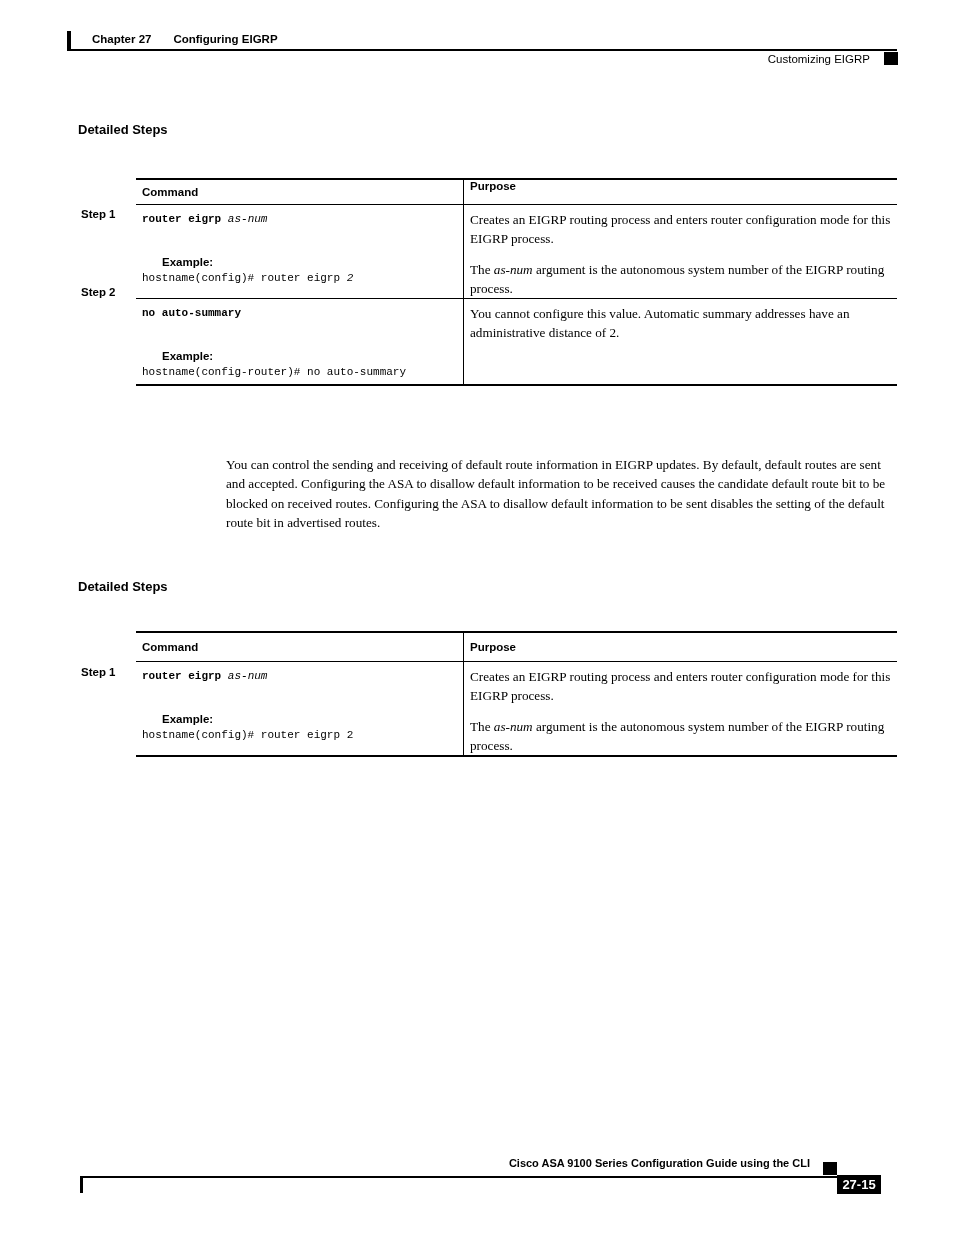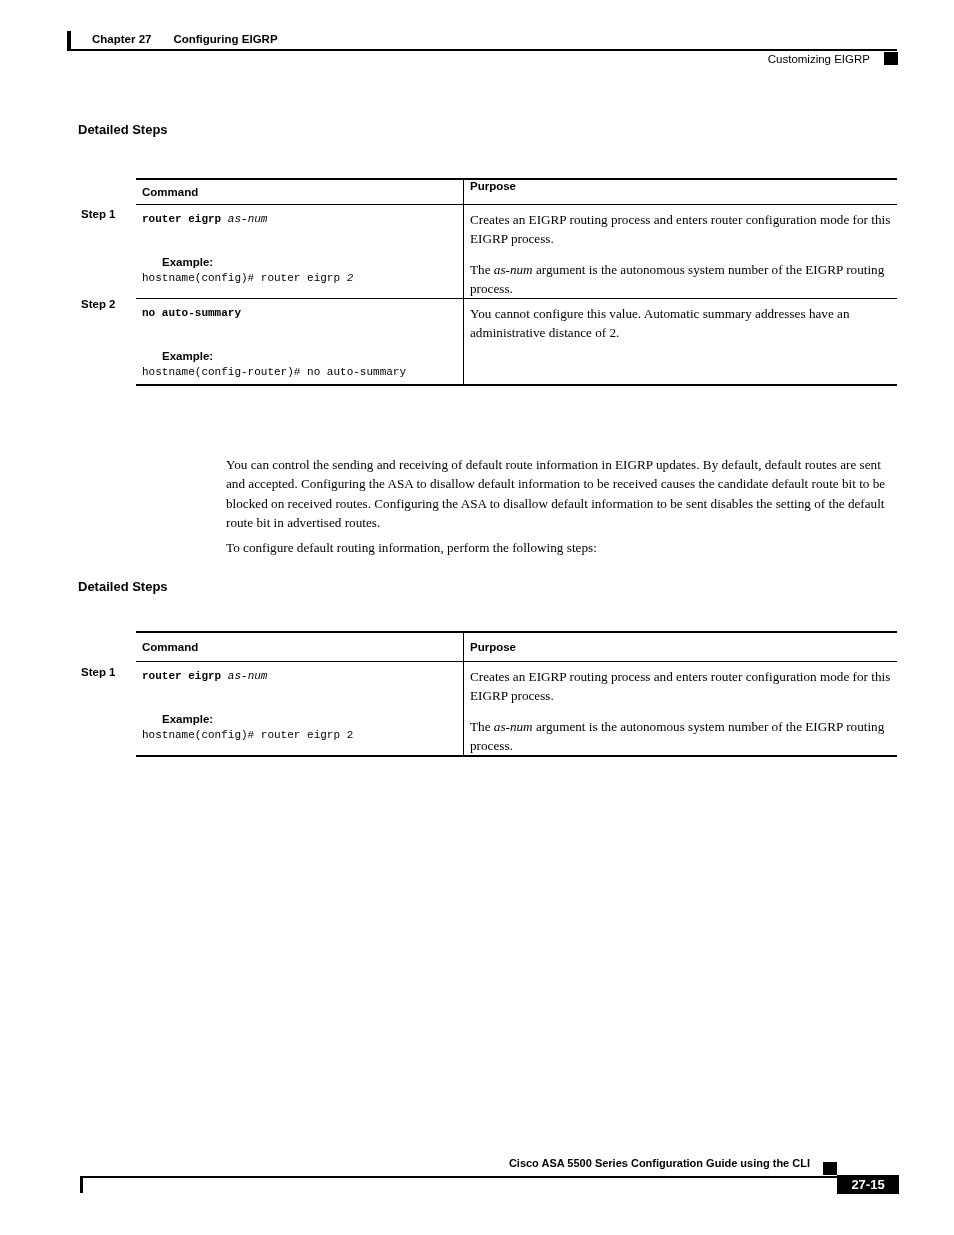--- a/index.html
+++ b/index.html
@@ -67,42 +67,42 @@
   .pur-p.first  { margin-top:5px; }
   .pur-p.second { margin-top:11px; }
   .pur-p i { font-style:italic; }
 
   
   .ftr-title  { position:absolute; right:144px; top:1157px; font-weight:bold; font-size:11px; white-space:nowrap; }
   .ftr-square { position:absolute; right:117px; top:1162px; width:14px; height:13px; background:#000; }
   .ftr-rule   { position:absolute; left:80px; top:1176px; width:757px; height:2px; background:#000; }
   .ftr-bar    { position:absolute; left:80px; top:1176px; width:3px; height:17px; background:#000; }
   .ftr-pagebox{
-    position:absolute; left:837px; top:1175px; width:62px; height:19px;
+    position:absolute; left:837px; top:1175px; width:44px; height:19px;
     background:#000; color:#fff; font-family:"Liberation Sans", sans-serif;
     font-weight:bold; font-size:13px; text-align:center; line-height:19px;
   }
 </style>
 </head>
 <body>
 
 <div class="page">
 
   <div class="hdr-bar"></div>
   <div class="hdr-left sans">
     <span>Chapter 27</span><span class="sep"></span><span>Configuring EIGRP</span>
   </div>
   <div class="hdr-rule"></div>
   <div class="hdr-right sans">Customizing EIGRP</div>
   <div class="hdr-square"></div>
 
   <div class="h-detailed first sans">Detailed Steps</div>
 
   <div class="step-label sans" style="top:208px">Step 1</div>
-  <div class="step-label sans" style="top:298px">Step 2</div>
+  <div class="step-label sans" style="top:286px">Step 2</div>
 
   <div class="cfg-table t1">
     <div class="th">Command</div>
     <div class="th pur cell" style="border-left:1px solid #000;">Purpose</div>
 
     <div class="cell r1 row-div">
       <div class="cmd-code"><b>router eigrp </b><i>as-num</i></div>
       <div class="example-label">Example:</div>
       <div class="example-code"><span>hostname(config)# router eigrp </span><i>2</i></div>
     </div>
@@ -118,40 +118,39 @@
       <div class="example-code"><span>hostname(config-router)# no auto-summary</span></div>
     </div>
 
     <div class="cell pur r2">
       <div class="pur-p first">You cannot configure this value. Automatic summary addresses have an administrative distance of 2.</div>
     </div>
   </div>
 
 
   <div class="body-p p1">You can control the sending and receiving of default route information in EIGRP updates. By default, default routes are sent and accepted. Configuring the ASA to disallow default information to be received causes the candidate default route bit to be blocked on received routes. Configuring the ASA to disallow default information to be sent disables the setting of the default route bit in advertised routes.</div>
-  <div class="body-p p2">To configure default routing information, perform the following steps:</div>
 
   <div class="h-detailed second sans">Detailed Steps</div>
 
   <div class="step-label sans" style="top:666px">Step 1</div>
 
   <div class="cfg-table t2">
     <div class="th">Command</div>
     <div class="th pur cell" style="border-left:1px solid #000;">Purpose</div>
 
     <div class="cell r1">
       <div class="cmd-code"><b>router eigrp </b><i>as-num</i></div>
       <div class="example-label">Example:</div>
       <div class="example-code"><span>hostname(config)# router eigrp 2</span></div>
     </div>
     <div class="cell pur r1">
       <div class="pur-p first">Creates an EIGRP routing process and enters router configuration mode for this EIGRP process.</div>
       <div class="pur-p second"><span>The </span><i>as-num</i><span> argument is the autonomous system number of the EIGRP routing process.</span></div>
     </div>
   </div>
 
-  <div class="ftr-title sans">Cisco ASA 5500 Series Configuration Guide using the CLI</div>
+  <div class="ftr-title sans">Cisco ASA 9100 Series Configuration Guide using the CLI</div>
   <div class="ftr-square"></div>
   <div class="ftr-rule"></div>
   <div class="ftr-bar"></div>
   <div class="ftr-pagebox">27-15</div>
 
 </div>
 
 </body></html>

